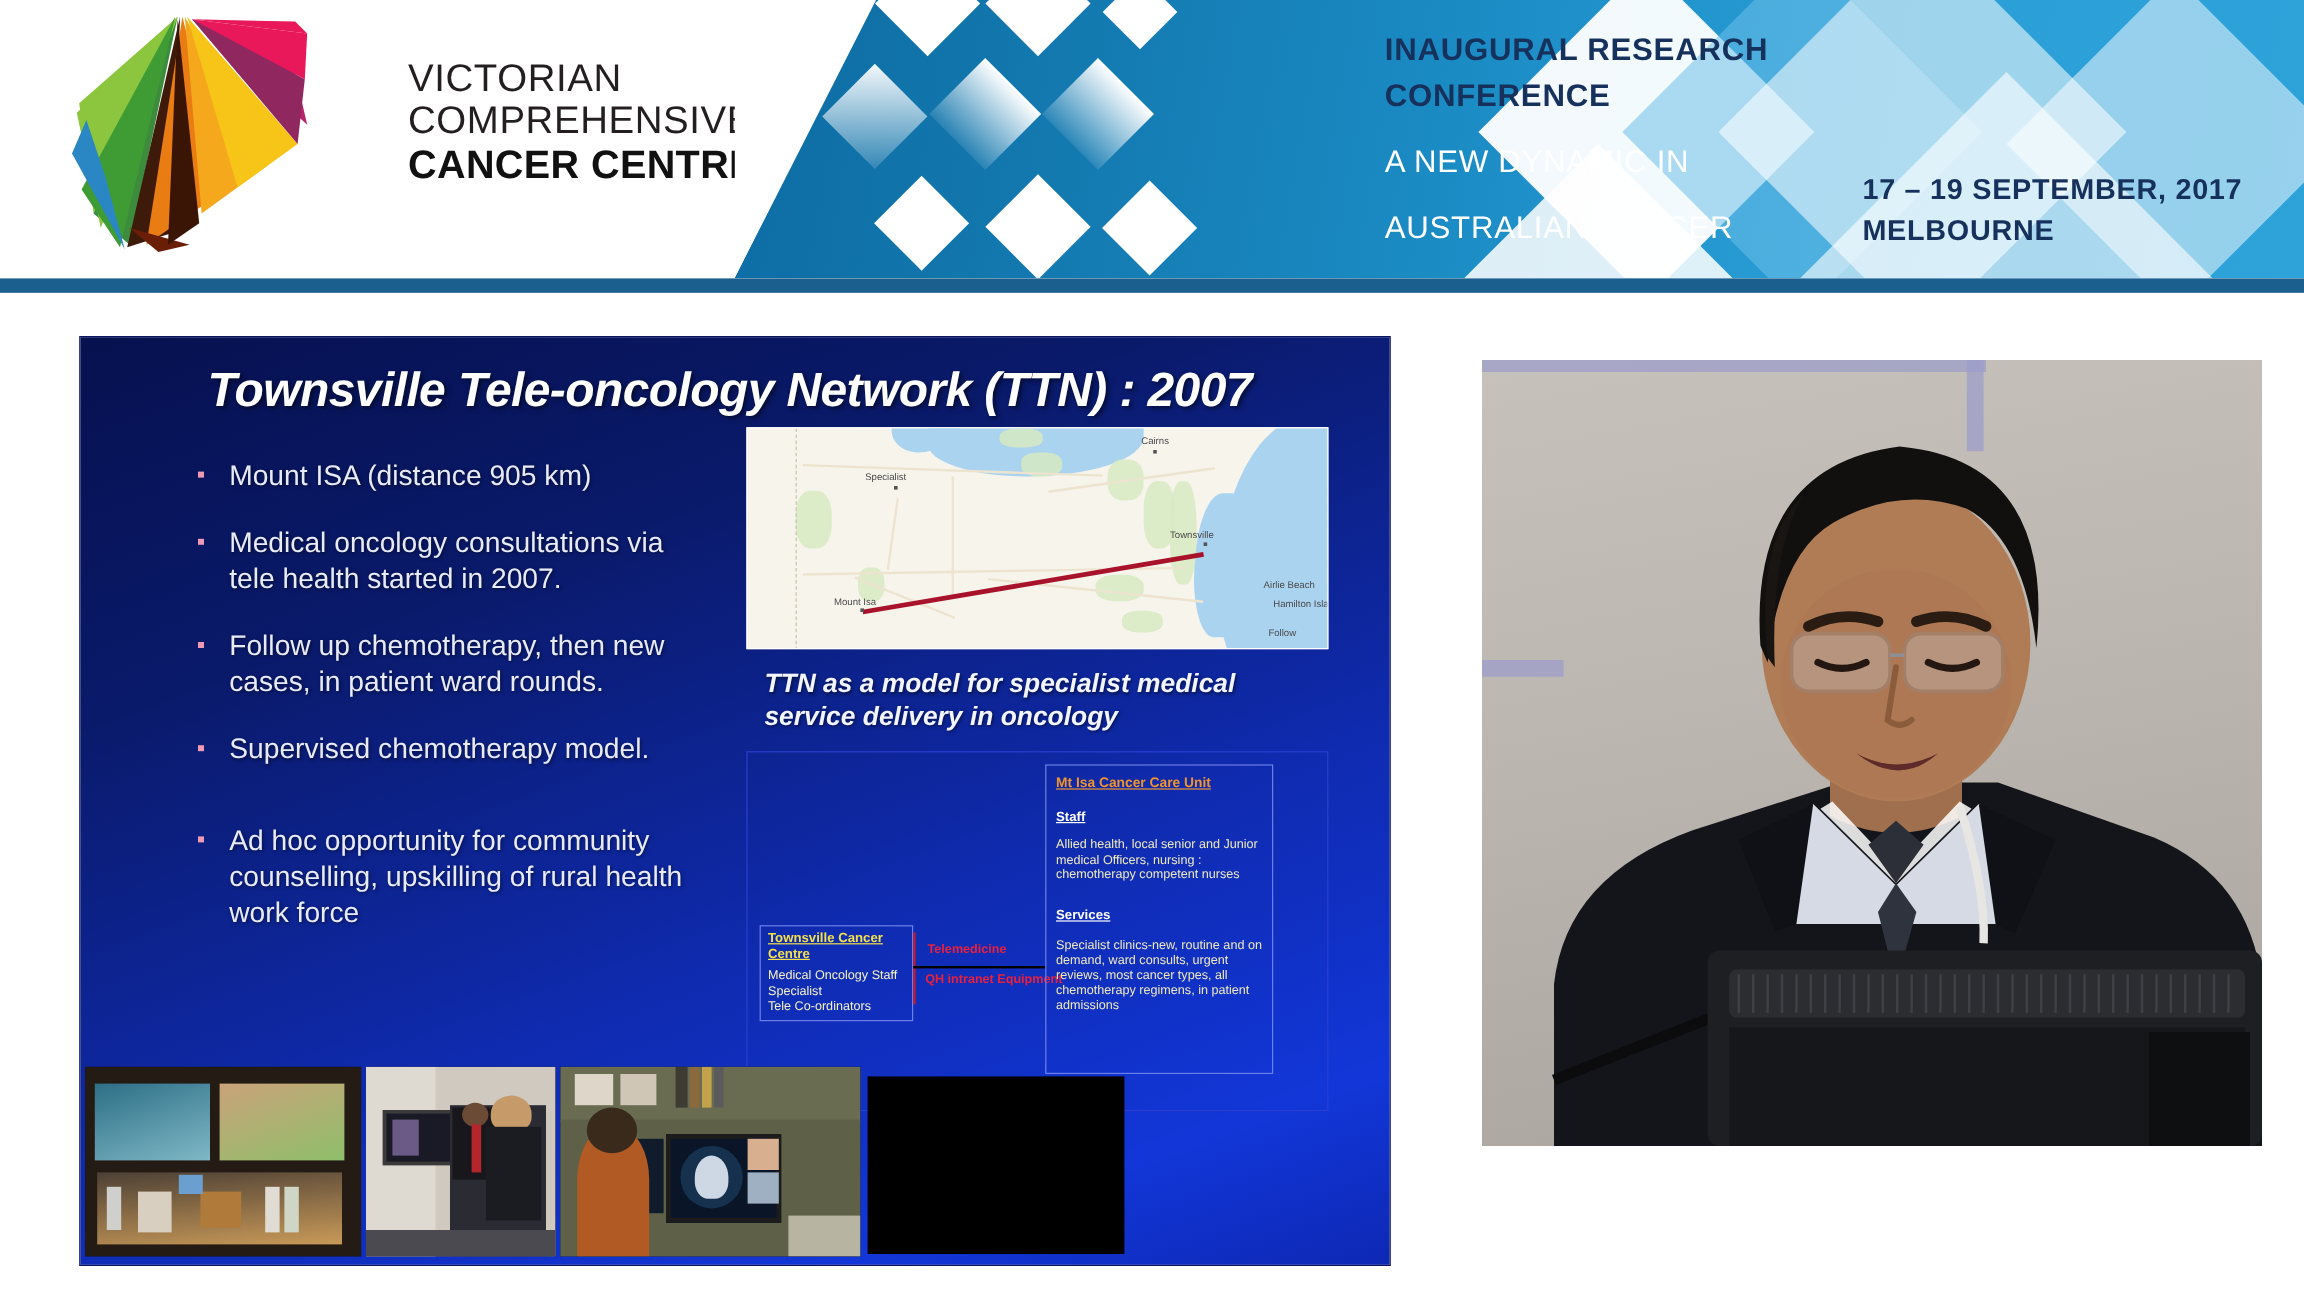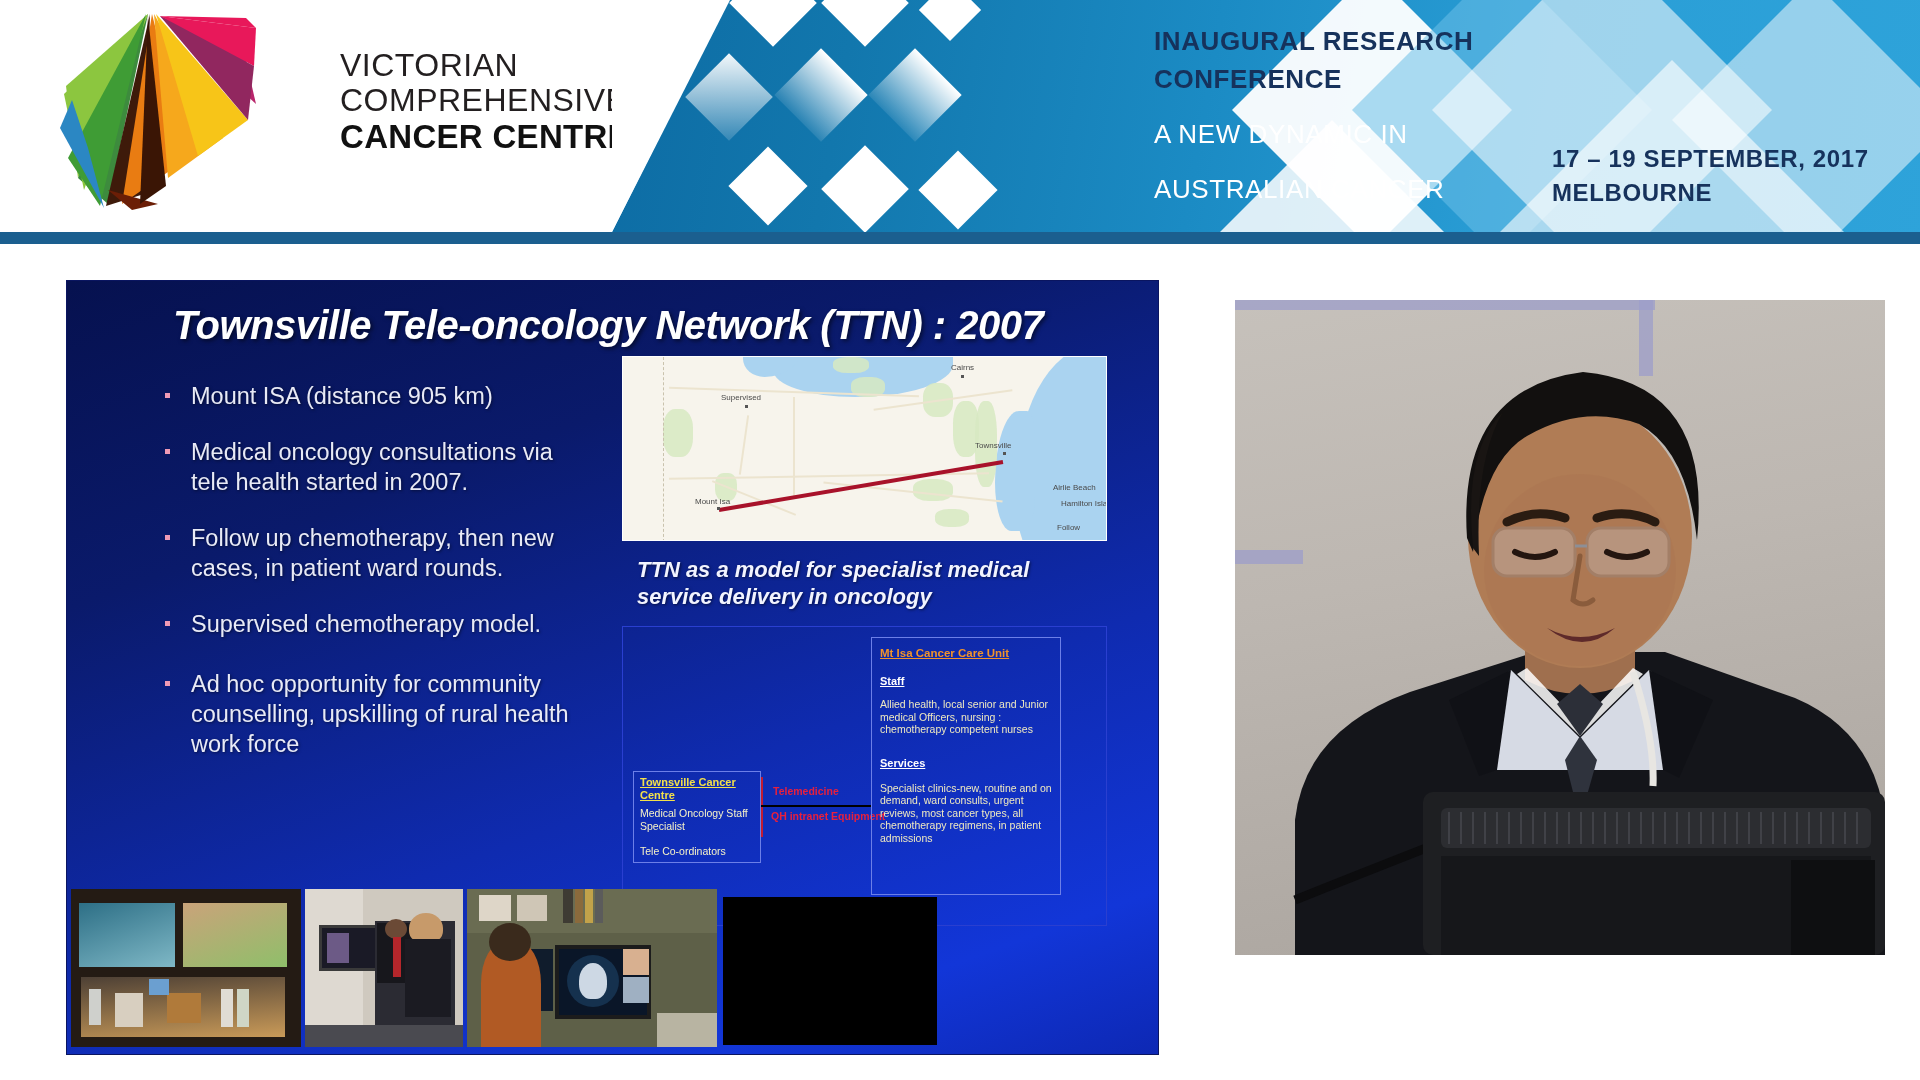--- a/index.html
+++ b/index.html
@@ -175,21 +175,21 @@
 
 <div class="slide">
 
   <div class="slide-title">Townsville Tele-oncology Network (TTN) : 2007</div>
 
   <div class="bullets">
     <div class="bullet">Mount ISA (distance 905 km)</div>
     <div class="bullet">Medical oncology consultations via tele health started in 2007.</div>
     <div class="bullet">Follow up chemotherapy, then new cases, in patient ward rounds.</div>
     <div class="bullet">Supervised chemotherapy model.</div>
-    <div class="bullet" style="margin-top:30px;">Ad hoc opportunity for community counselling, upskilling of rural health work force</div>
+    <div class="bullet" style="margin-top:46px;">Ad hoc opportunity for community counselling, upskilling of rural health work force</div>
   </div>
 
   <div class="map">
     <div class="sea" style="left:150px;top:-20px;width:180px;height:60px;border-radius:0 0 60% 50%;"></div>
     <div class="sea" style="left:120px;top:-30px;width:60px;height:50px;border-radius:0 0 70% 40%;"></div>
     <div class="sea" style="left:392px;top:-10px;width:120px;height:230px;border-radius:70% 0 0 40%;"></div>
     <div class="sea" style="left:372px;top:54px;width:40px;height:120px;border-radius:60% 20% 30% 40%;"></div>
 
     <div class="land-green" style="left:228px;top:20px;width:34px;height:20px;"></div>
     <div class="land-green" style="left:300px;top:26px;width:30px;height:34px;"></div>
@@ -214,32 +214,32 @@
 
     <div class="city-dot" style="left:94px;top:150px;"></div>
     <div class="city" style="left:72px;top:140px;">Mount Isa</div>
     <div class="city-dot" style="left:380px;top:95px;"></div>
     <div class="city" style="left:352px;top:84px;">Townsville</div>
     <div class="city" style="left:328px;top:6px;">Cairns</div>
     <div class="city-dot" style="left:338px;top:18px;"></div>
     <div class="city" style="left:430px;top:126px;">Airlie Beach</div>
     <div class="city" style="left:438px;top:142px;">Hamilton Island</div>
     <div class="city" style="left:434px;top:166px;">Follow</div>
-    <div class="city" style="left:98px;top:36px;">Supervised</div>
+    <div class="city" style="left:98px;top:36px;">Specialist</div>
     <div class="city-dot" style="left:122px;top:48px;"></div>
   </div>
 
   <div class="model-title">TTN as a model for specialist medical service delivery in oncology</div>
 
   <div class="diagram">
 
     <div class="dbox" style="left:10px;top:144px;width:128px;">
       <div class="dbox-title">Townsville Cancer Centre</div>
       <div class="dbox-line">Medical Oncology Staff Specialist</div>
-      <div class="dbox-line" style="margin-top:12px;">Tele Co-ordinators</div>
+      <div class="dbox-line" style="margin-top:0;">Tele Co-ordinators</div>
     </div>
 
     <div class="conn-red" style="left:138px;top:150px;width:2px;height:60px;"></div>
     <div class="conn-line" style="left:138px;top:178px;width:110px;"></div>
     <div class="red-label" style="left:150px;top:158px;">Telemedicine</div>
     <div class="red-label" style="left:148px;top:183px;">QH intranet Equipment</div>
 
     <div class="dbox" style="left:248px;top:10px;width:190px;height:258px;padding:8px 8px;">
       <div class="dbox-title-orange">Mt Isa Cancer Care Unit</div>
       <div class="dbox-sub" style="margin-top:14px;">Staff</div>

